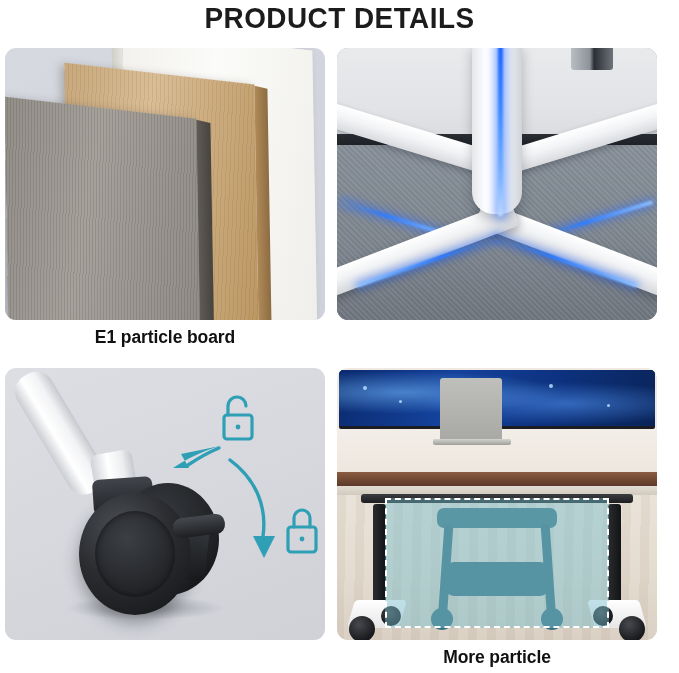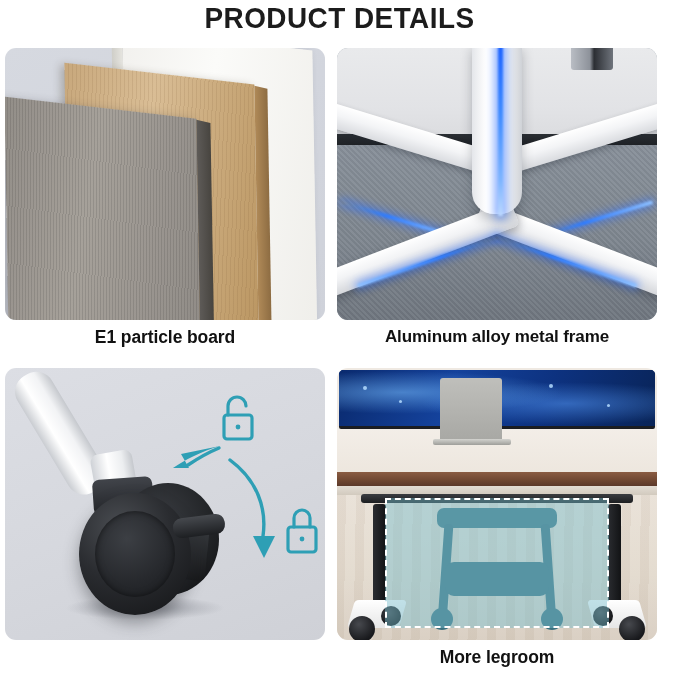--- a/index.html
+++ b/index.html
@@ -394,21 +394,20 @@
         <div class="legR"></div>
         <div class="led led1"></div>
         <div class="led led2"></div>
         <div class="legFront2"></div>
         <div class="legFront3"></div>
         <div class="led led3"></div>
         <div class="led led4"></div>
         <div class="column"></div>
         <div class="led-v"></div>
       </div>
-      <div class="caption">Aluminum alloy metal frame</div>
     </div>
 
     <div class="card">
       <div class="thumb p3">
         <div class="leg"></div>
         <div class="leg2"></div>
         <div class="shadow"></div>
         <div class="hub"></div>
         <div class="wheel-back"></div>
         <div class="brake2"></div>
@@ -469,17 +468,17 @@
 
         <div class="foot l"></div>
         <div class="foot r"></div>
         <div class="caster l"></div>
         <div class="caster r"></div>
         <div class="caster2 l"></div>
         <div class="caster2 r"></div>
 
         <div class="legroom-highlight"></div>
       </div>
-      <div class="caption">More legroom</div>
+      <div class="caption">More particle</div>
     </div>
 
   </div>
 </div>
 
 </body></html>

